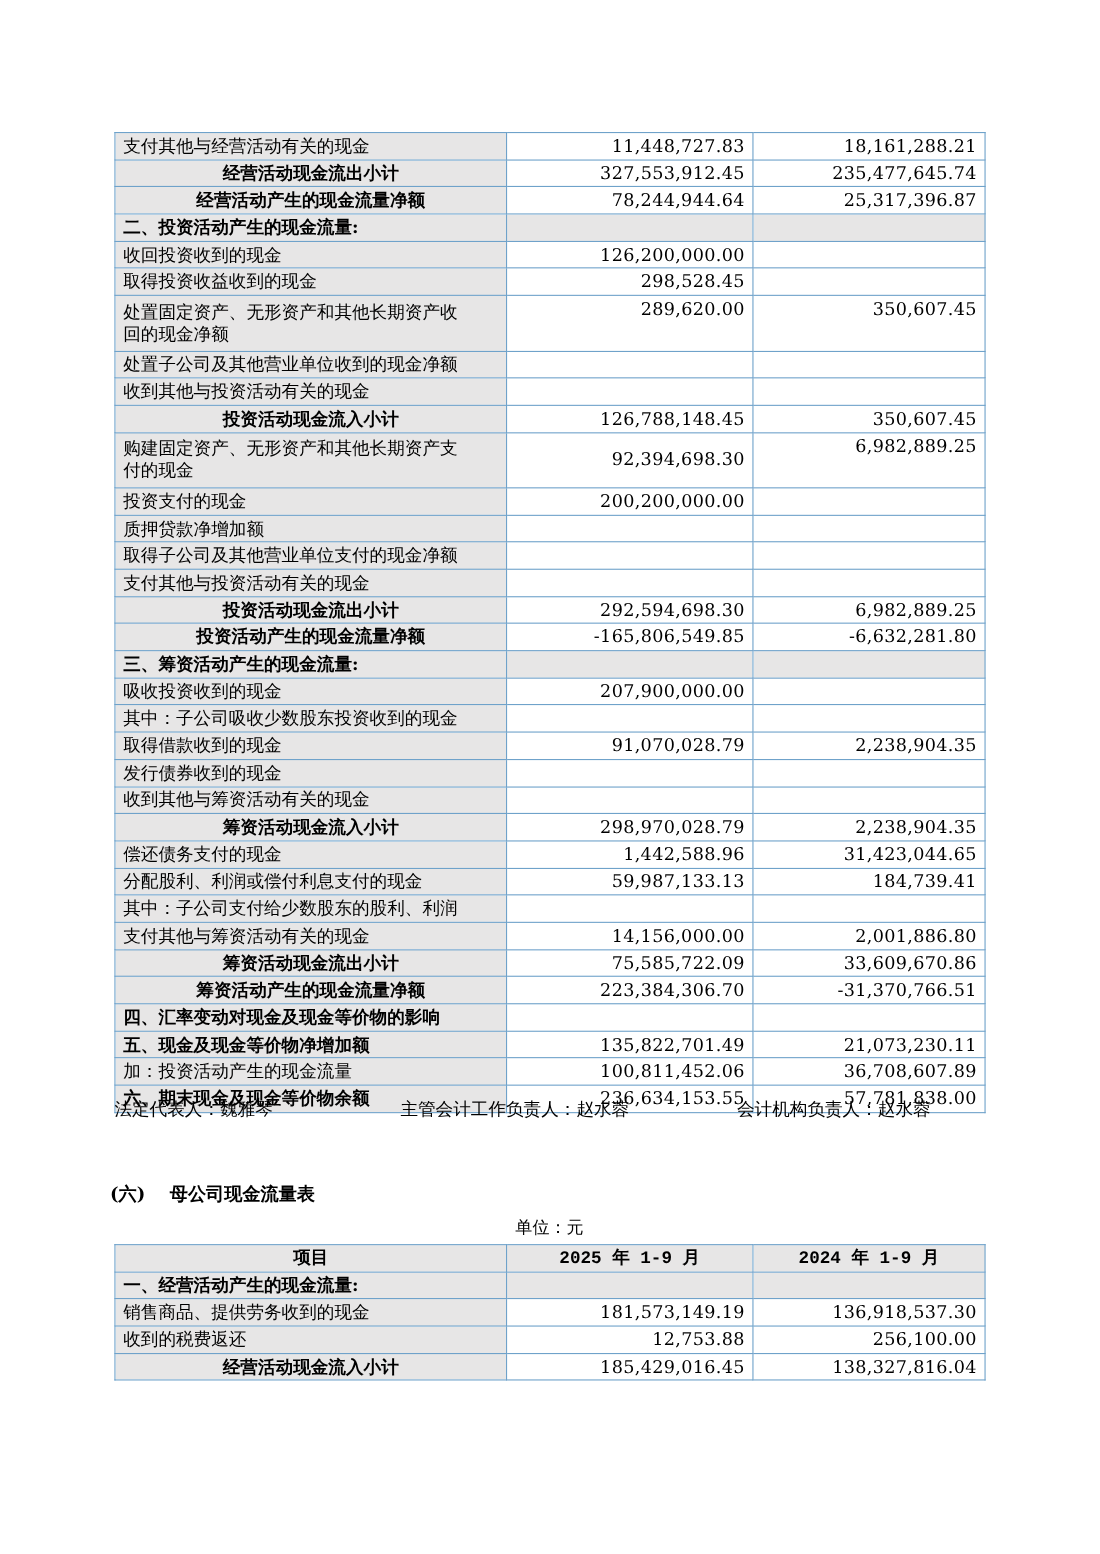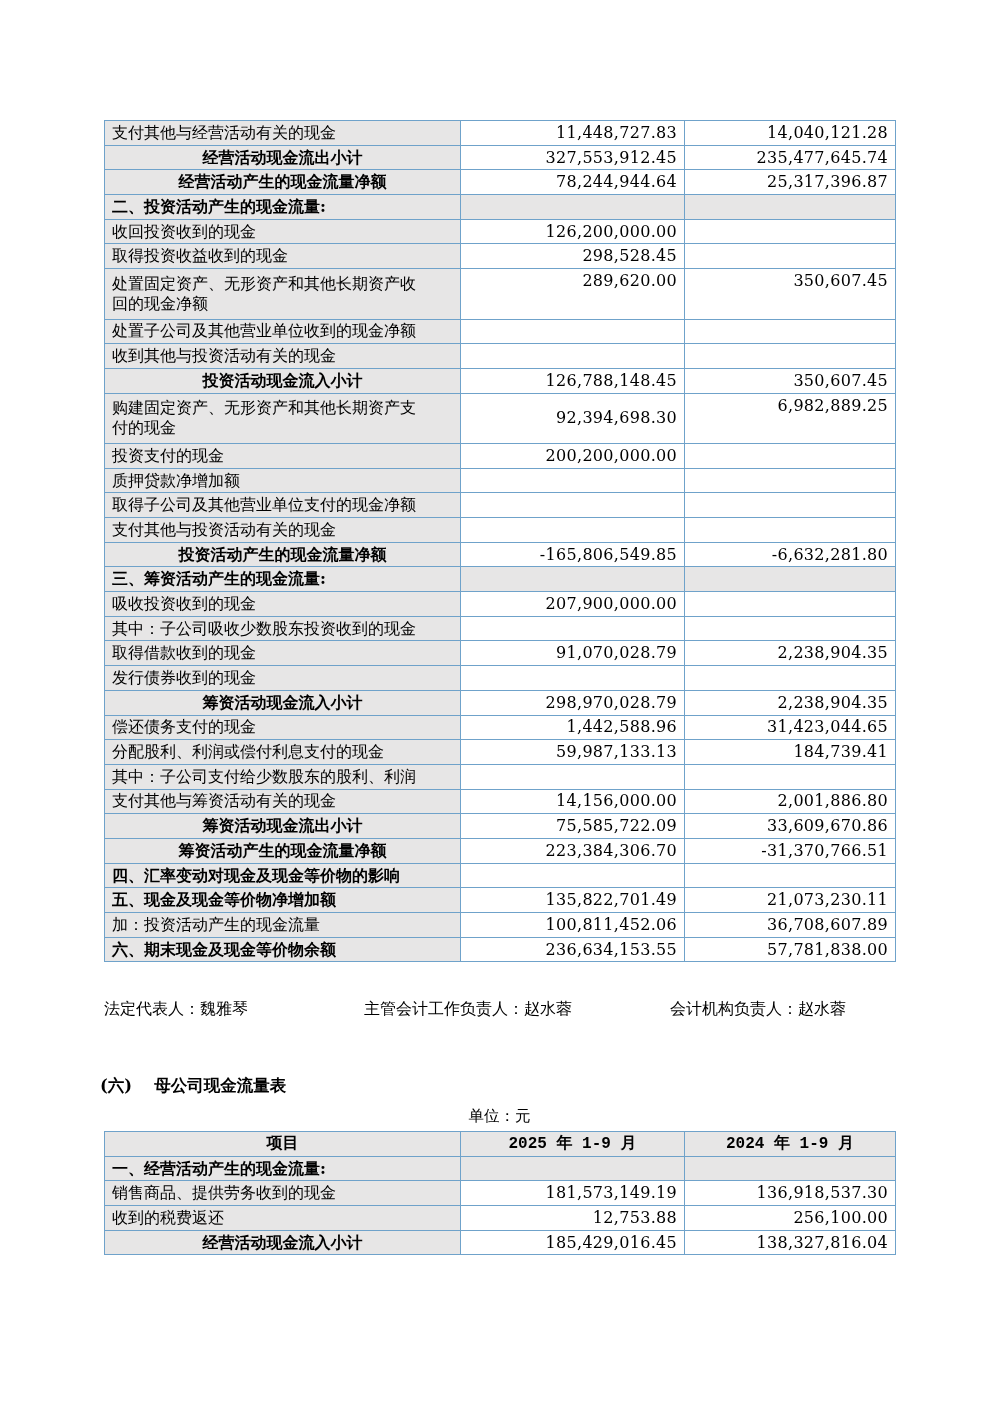--- a/index.html
+++ b/index.html
@@ -57,21 +57,21 @@
   <table id="table1">
     <colgroup>
         <col class="c1">
         <col class="c2">
         <col class="c3">
       </colgroup>
     <tbody>
         <tr class="item">
           <td class="lbl">支付其他与经营活动有关的现金</td>
           <td class="num">11,448,727.83</td>
-          <td class="num">14,040,121.28</td>
+          <td class="num">18,161,288.21</td>
         </tr>
         <tr class="subtotal">
           <td class="lbl">经营活动现金流出小计</td>
           <td class="num">327,553,912.45</td>
           <td class="num">235,477,645.74</td>
         </tr>
         <tr class="subtotal">
           <td class="lbl">经营活动产生的现金流量净额</td>
           <td class="num">78,244,944.64</td>
           <td class="num">25,317,396.87</td>
@@ -132,20 +132,25 @@
           <td class="lbl">取得子公司及其他营业单位支付的现金净额</td>
           <td class="num"></td>
           <td class="num"></td>
         </tr>
         <tr class="item">
           <td class="lbl">支付其他与投资活动有关的现金</td>
           <td class="num"></td>
           <td class="num"></td>
         </tr>
         <tr class="subtotal">
+          <td class="lbl">投资活动现金流出小计</td>
+          <td class="num">292,594,698.30</td>
+          <td class="num">6,982,889.25</td>
+        </tr>
+        <tr class="subtotal">
           <td class="lbl">投资活动产生的现金流量净额</td>
           <td class="num">-165,806,549.85</td>
           <td class="num">-6,632,281.80</td>
         </tr>
         <tr class="section">
           <td class="lbl">三、筹资活动产生的现金流量:</td>
           <td class="num"></td>
           <td class="num"></td>
         </tr>
         <tr class="item">
@@ -158,20 +163,25 @@
           <td class="num"></td>
           <td class="num"></td>
         </tr>
         <tr class="item">
           <td class="lbl">取得借款收到的现金</td>
           <td class="num">91,070,028.79</td>
           <td class="num">2,238,904.35</td>
         </tr>
         <tr class="item">
           <td class="lbl">发行债券收到的现金</td>
+          <td class="num"></td>
+          <td class="num"></td>
+        </tr>
+        <tr class="item">
+          <td class="lbl">收到其他与筹资活动有关的现金</td>
           <td class="num"></td>
           <td class="num"></td>
         </tr>
         <tr class="subtotal">
           <td class="lbl">筹资活动现金流入小计</td>
           <td class="num">298,970,028.79</td>
           <td class="num">2,238,904.35</td>
         </tr>
         <tr class="item">
           <td class="lbl">偿还债务支付的现金</td>

